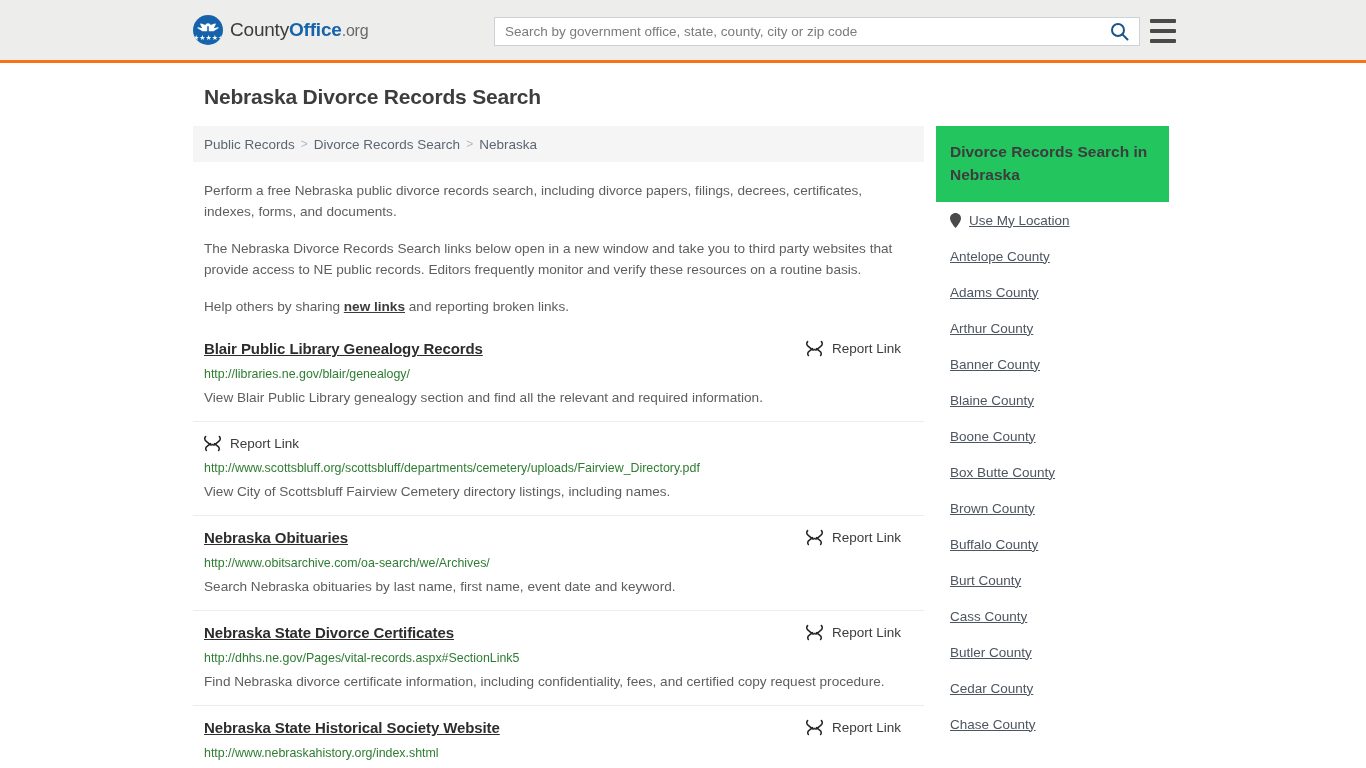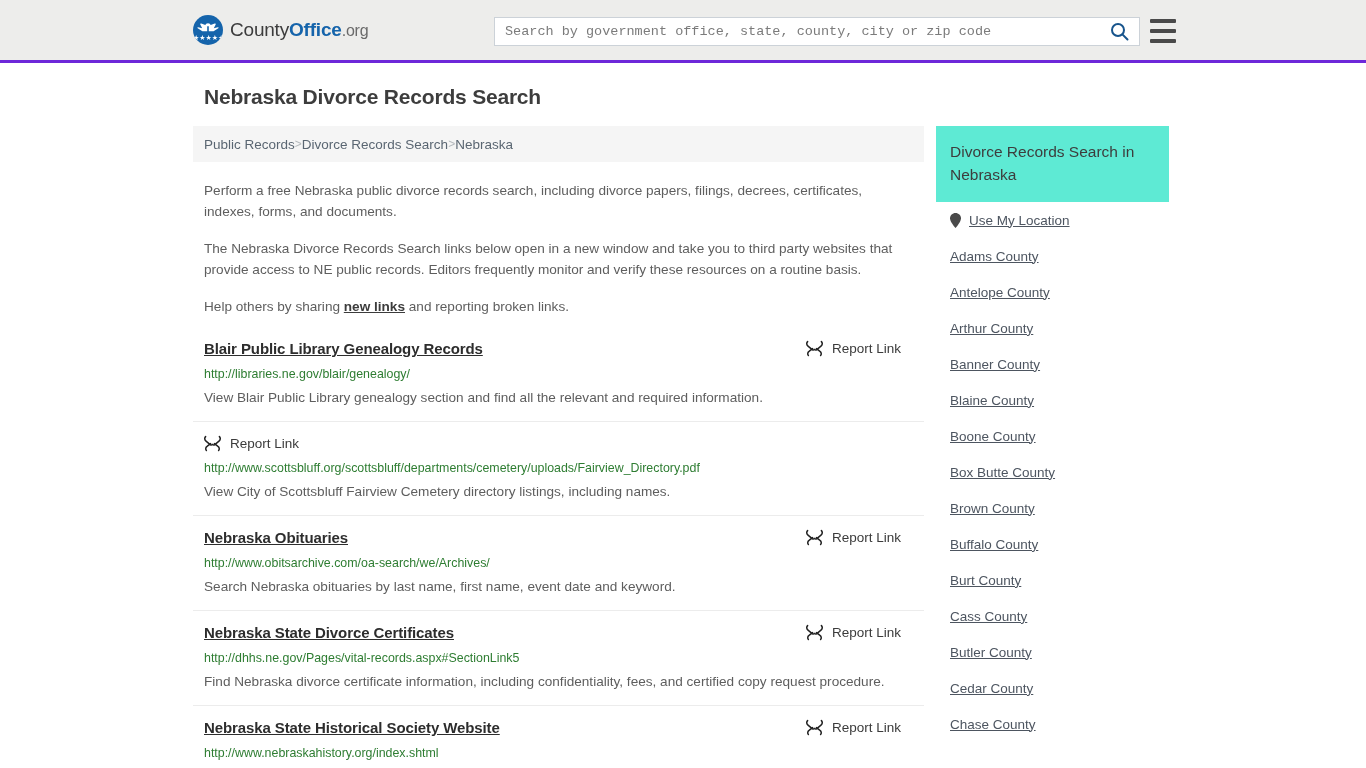--- a/index.html
+++ b/index.html
@@ -8,21 +8,21 @@
     width: 1366px; height: 768px;
     background: #ffffff;
     font-family: "Liberation Sans", sans-serif;
     overflow: hidden;
   }
 
   
   .site-header {
     height: 63px;
     background: #ededeb;
-    border-bottom: 3px solid #6d28d9;
+    border-bottom: 3px solid #f97316;
     display: flex;
     align-items: center;
     position: relative;
   }
   .logo-wrap {
     display: flex;
     align-items: center;
     margin-left: 193px;
     gap: 7px;
   }
@@ -65,21 +65,21 @@
     background: #ffffff;
     border: 1px solid #ccd2d8;
     display: flex;
     align-items: center;
   }
   .search-input {
     flex: 1 1 auto;
     border: 0; outline: 0;
     height: 100%;
     padding: 0 10px;
-    font-family: Liberation Mono, monospace;
+    font-family: Liberation Sans, sans-serif;
     font-size: 13.5px;
     color: #333;
     background: transparent;
   }
   .search-input::placeholder { color: #7b7b7b; }
   .search-btn {
     width: 40px; height: 100%;
     border: 0; background: transparent;
     cursor: pointer;
     display: flex; align-items: center; justify-content: center;
@@ -122,20 +122,21 @@
   }
 
   
   .breadcrumb {
     background: #f5f5f5;
     height: 36px;
     display: flex;
     align-items: center;
     padding-left: 11px;
     font-size: 13.5px;
+    gap: 6px;
   }
   .breadcrumb a { color: #5a6672; text-decoration: none; }
   .breadcrumb .sep { color: #b4b9bd; font-size: 12px; }
   .breadcrumb .cur { color: #5a6672; }
 
   
   .intro { padding: 0 11px; }
   .intro p {
     margin: 16px 0 0 0;
     font-size: 13.6px;
@@ -190,24 +191,24 @@
   }
   .result-desc {
     margin: 5px 0 0 0;
     font-size: 13.6px;
     line-height: 22px;
     color: #5e5e5e;
   }
 
   
   .side-head {
-    background: #5eead4;
+    background: #22c55e;
     padding: 14px 14px 16px 14px;
     font-size: 15.5px;
-    font-weight: normal;
+    font-weight: bold;
     color: #3d3d3d;
     line-height: 23px;
   }
   .side-list { padding: 0 14px; }
   .side-item {
     display: flex;
     align-items: center;
     gap: 8px;
     height: 36px;
   }
@@ -356,24 +357,24 @@
     <div class="side-col">
       <div class="side-head">Divorce Records Search in Nebraska</div>
       <div class="side-list" id="side-list">
         <div class="side-item">
           <svg class="pin-icon" width="11" height="15" viewBox="0 0 11 15">
             <path d="M5.5 0 C2.5 0 0 2.4 0 5.3 C0 9.2 5.5 15 5.5 15 C5.5 15 11 9.2 11 5.3 C11 2.4 8.5 0 5.5 0 Z" fill="#4a4a4a"></path>
           </svg>
           <a href="#">Use My Location</a>
         </div>
       <div class="side-item">
+            <a href="#">Antelope County</a>
+          </div>
+          <div class="side-item">
             <a href="#">Adams County</a>
-          </div>
-          <div class="side-item">
-            <a href="#">Antelope County</a>
           </div>
           <div class="side-item">
             <a href="#">Arthur County</a>
           </div>
           <div class="side-item">
             <a href="#">Banner County</a>
           </div>
           <div class="side-item">
             <a href="#">Blaine County</a>
           </div>

